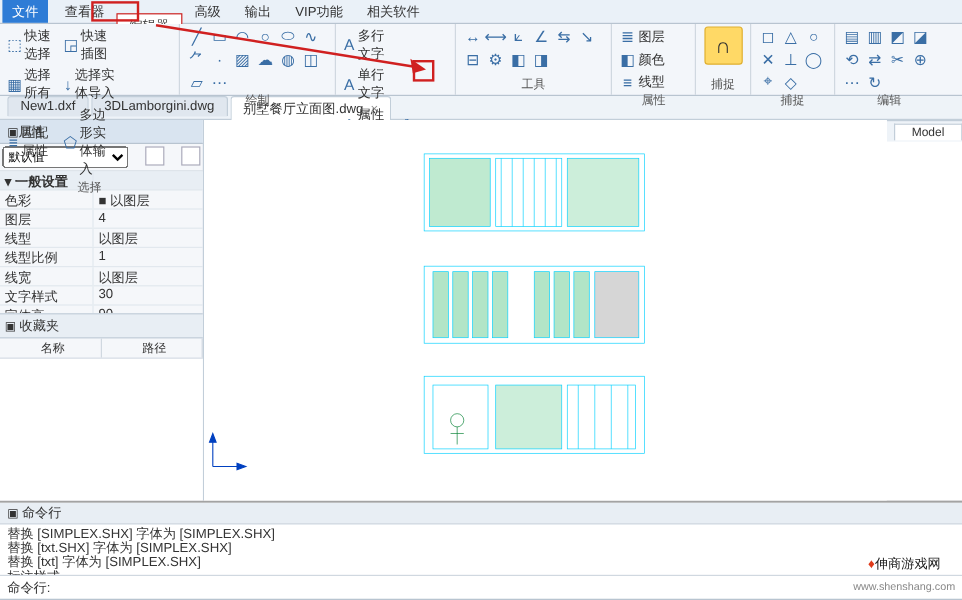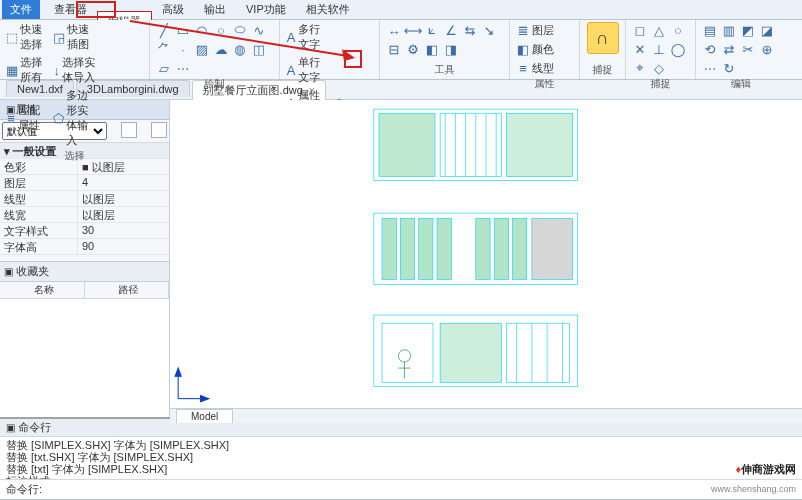--- a/index.html
+++ b/index.html
@@ -27,32 +27,32 @@
 .propsel select{flex:1;font-size:10px;height:18px;}
 .propsel .pi{width:16px;height:16px;border:1px solid #aab;background:#fff;}
 .proplist{flex:1;overflow:auto;border-top:1px solid #d0d8e0;}
 .prow{display:flex;border-bottom:1px solid #e2e8ee;height:16px;font-size:10px;}
 .prow.section{background:#e8eef4;font-weight:bold;flex-direction:column;}
 .prow .pn{width:78px;padding:1px 4px;border-right:1px solid #e2e8ee;}
 .prow .pv{flex:1;padding:1px 4px;}
 .favhdr{background:#e8eef4;border-top:1px solid #c2ced9;border-bottom:1px solid #c2ced9;padding:2px 4px;font-size:10px;}
 .favcols{display:flex;border-bottom:1px solid #d0d8e0;}
 .favcols div{flex:1;padding:1px 4px;font-size:10px;border-right:1px solid #d0d8e0;margin-left:30px;}
-.canvas-wrap{flex:1;display:flex;flex-direction:column;background:#fff;}
+.canvas-wrap{flex:1;display:flex;flex-direction:row;background:#fff;}
 .canvas{flex:1;background:#fff;position:relative;}
 .modelstrip{height:18px;background:#eef3f8;border-top:1px solid #c2ced9;display:flex;align-items:center;}
 .mtab2{padding:1px 14px;background:#fff;border:1px solid #c2ced9;border-bottom:0;font-size:10px;margin-left:6px;}
 .cmdarea{border-top:2px solid #a3a3a3;background:#fff;}
 .cmdhdr{background:#e8eef4;padding:1px 6px;font-size:10px;border-bottom:1px solid #d0d8e0;}
 .cmdlog{height:42px;padding:2px 6px;font-size:10px;color:#333;line-height:12px;overflow:hidden;}
 .cmdline{border-top:1px solid #d0d8e0;padding:2px 6px;font-size:10px;display:flex;align-items:center;}
 .status{height:20px;background:#eef3f8;border-top:1px solid #b8c4d0;display:flex;align-items:center;font-size:10px;padding:0 6px;gap:14px;color:#444;}
 .hl-red{position:absolute;border:2px solid #d02020;pointer-events:none;}
 .arrow{position:absolute;pointer-events:none;}
-.watermark{position:absolute;right:6px;bottom:22px;font-size:18px;font-weight:bold;color:#222;}
+.watermark{position:absolute;right:18px;bottom:22px;font-size:18px;font-weight:normal;color:#222;}
 .watermark .flame{color:#e03a1a;}
 .wm2{position:absolute;right:6px;bottom:6px;font-size:9px;color:#888;}
 svg.cad{width:100%;height:100%;}
 </style>
 </head>
 <body>
 
 <div class="menubar">
   <div class="file-btn">文件</div>
   <div class="mtab">查看器</div>
@@ -221,20 +221,24 @@
         </div>
       <div class="prow">
           <div class="pn">图层</div>
           <div class="pv">4</div>
         </div>
       <div class="prow">
           <div class="pn">线型</div>
           <div class="pv">以图层</div>
         </div>
       <div class="prow">
+          <div class="pn">线型比例</div>
+          <div class="pv">1</div>
+        </div>
+      <div class="prow">
           <div class="pn">线宽</div>
           <div class="pv">以图层</div>
         </div>
       <div class="prow">
           <div class="pn">文字样式</div>
           <div class="pv">30</div>
         </div>
       <div class="prow">
           <div class="pn">字体高</div>
           <div class="pv">90</div>

